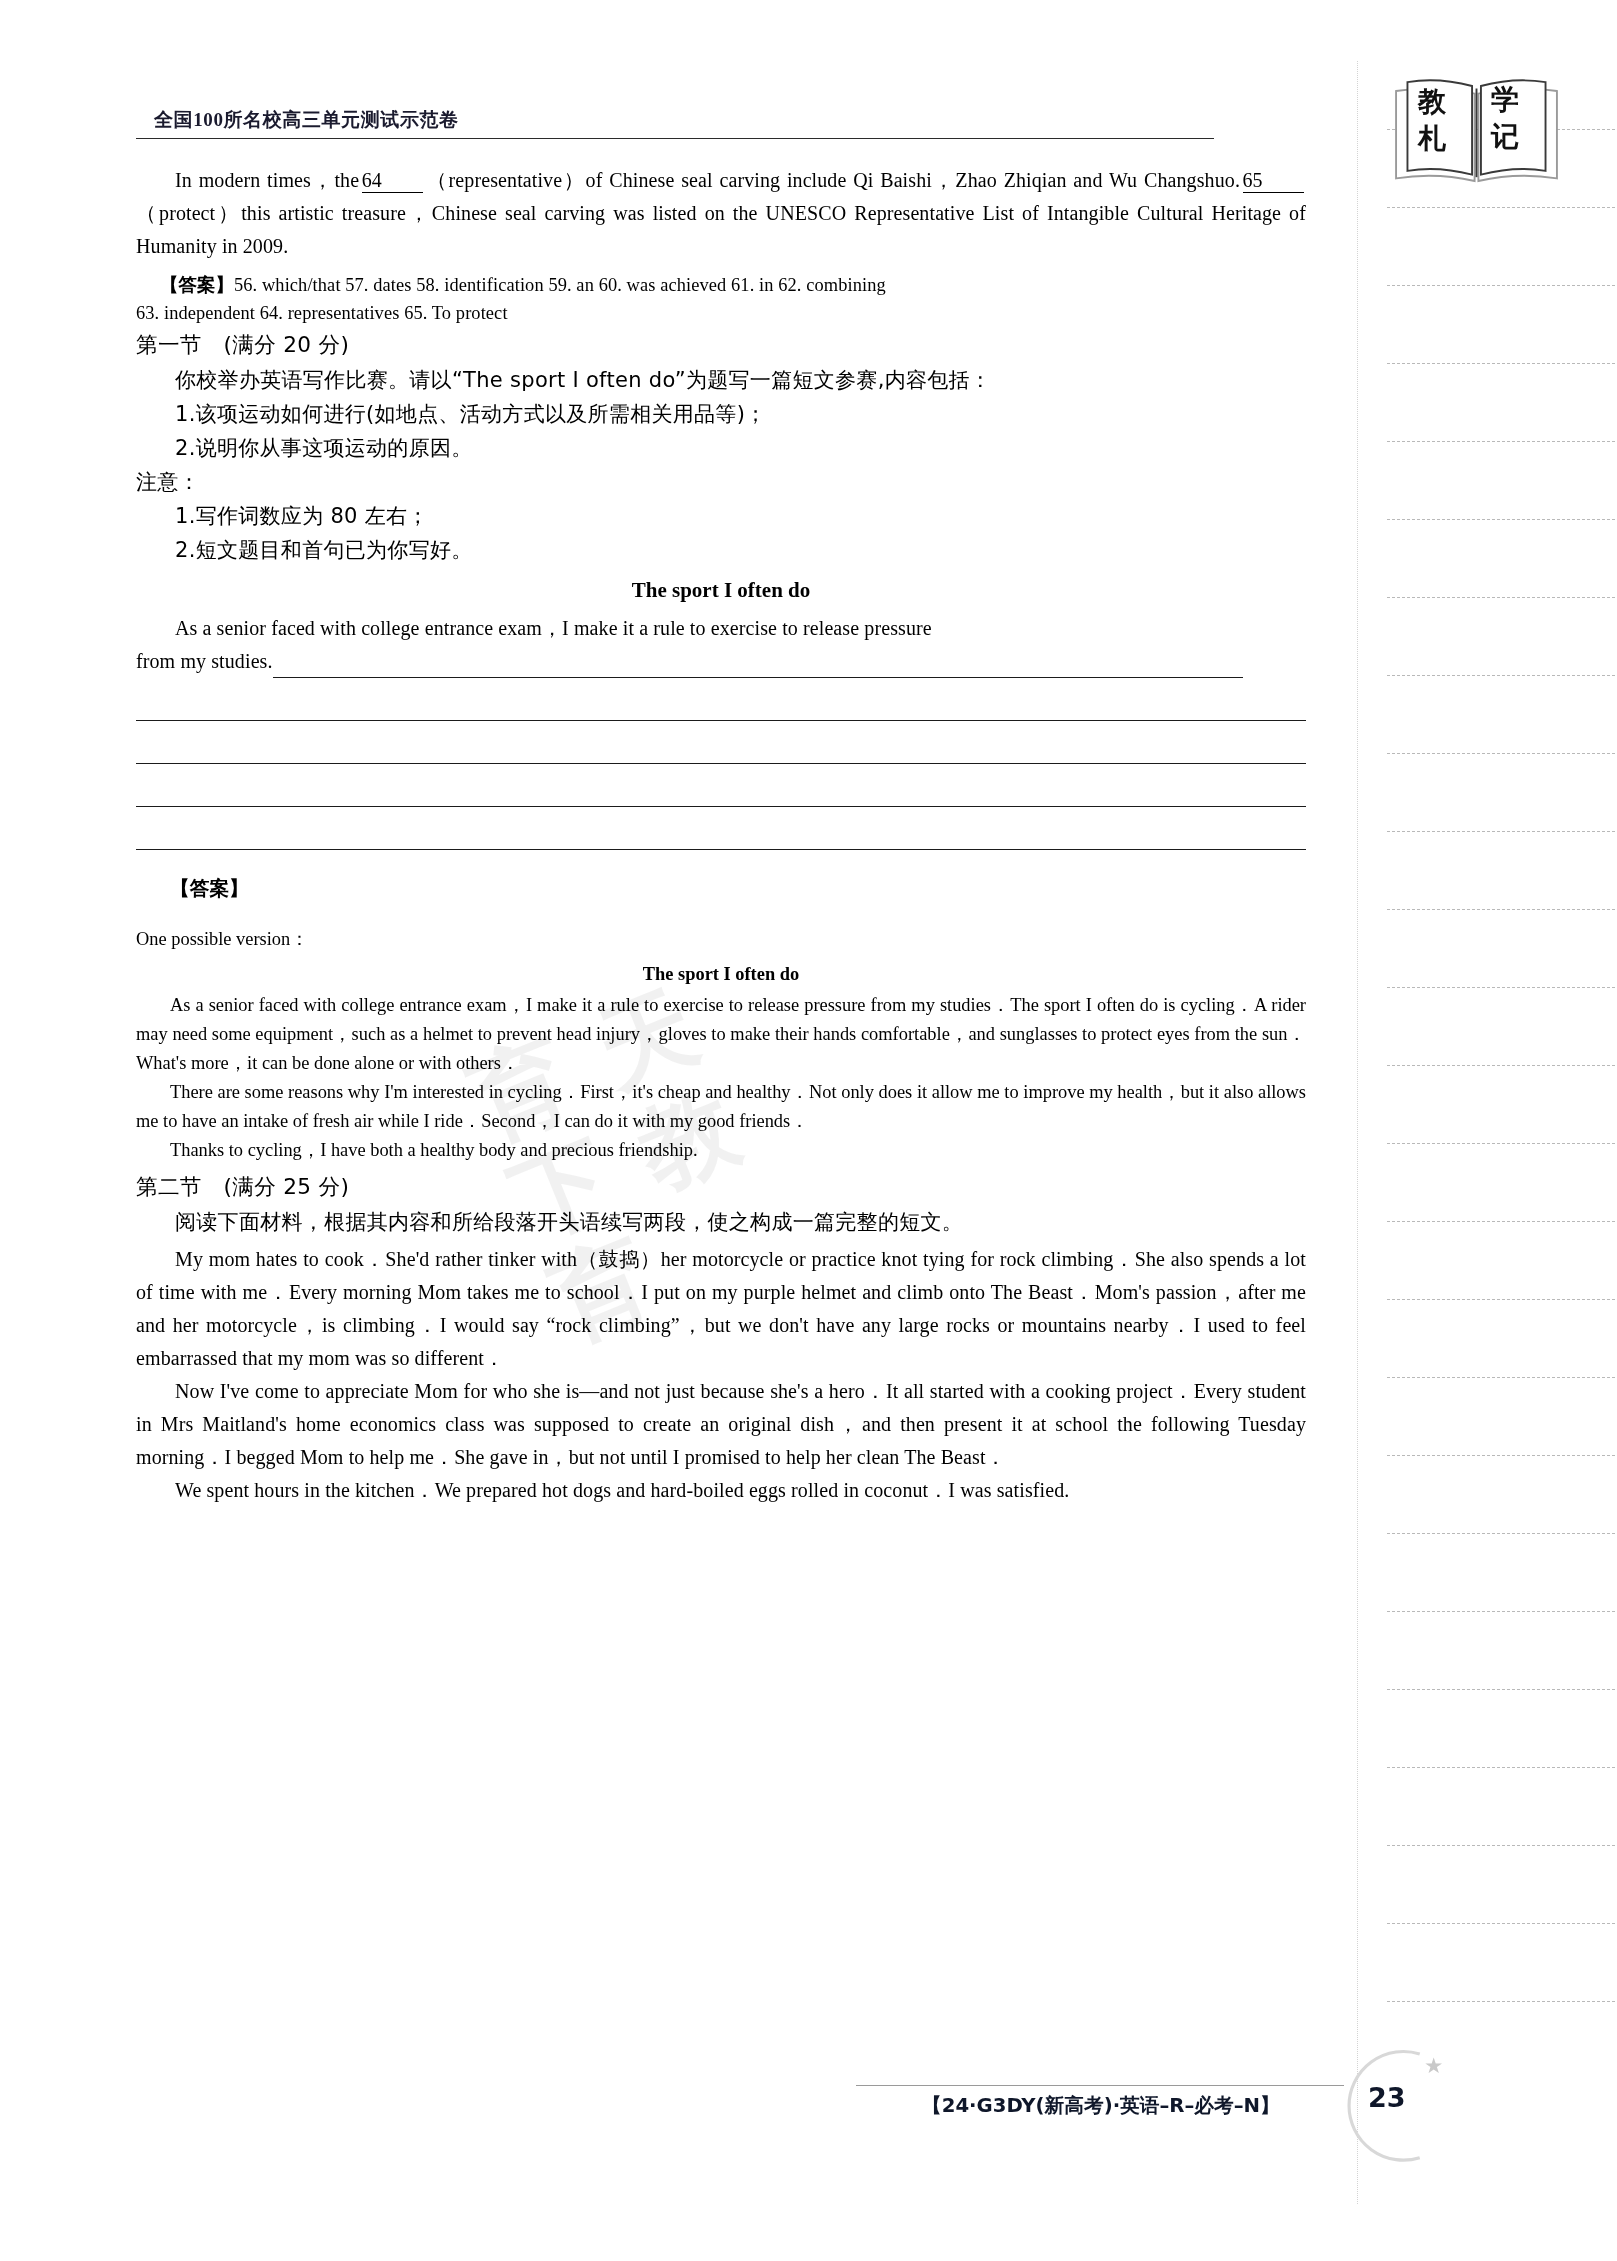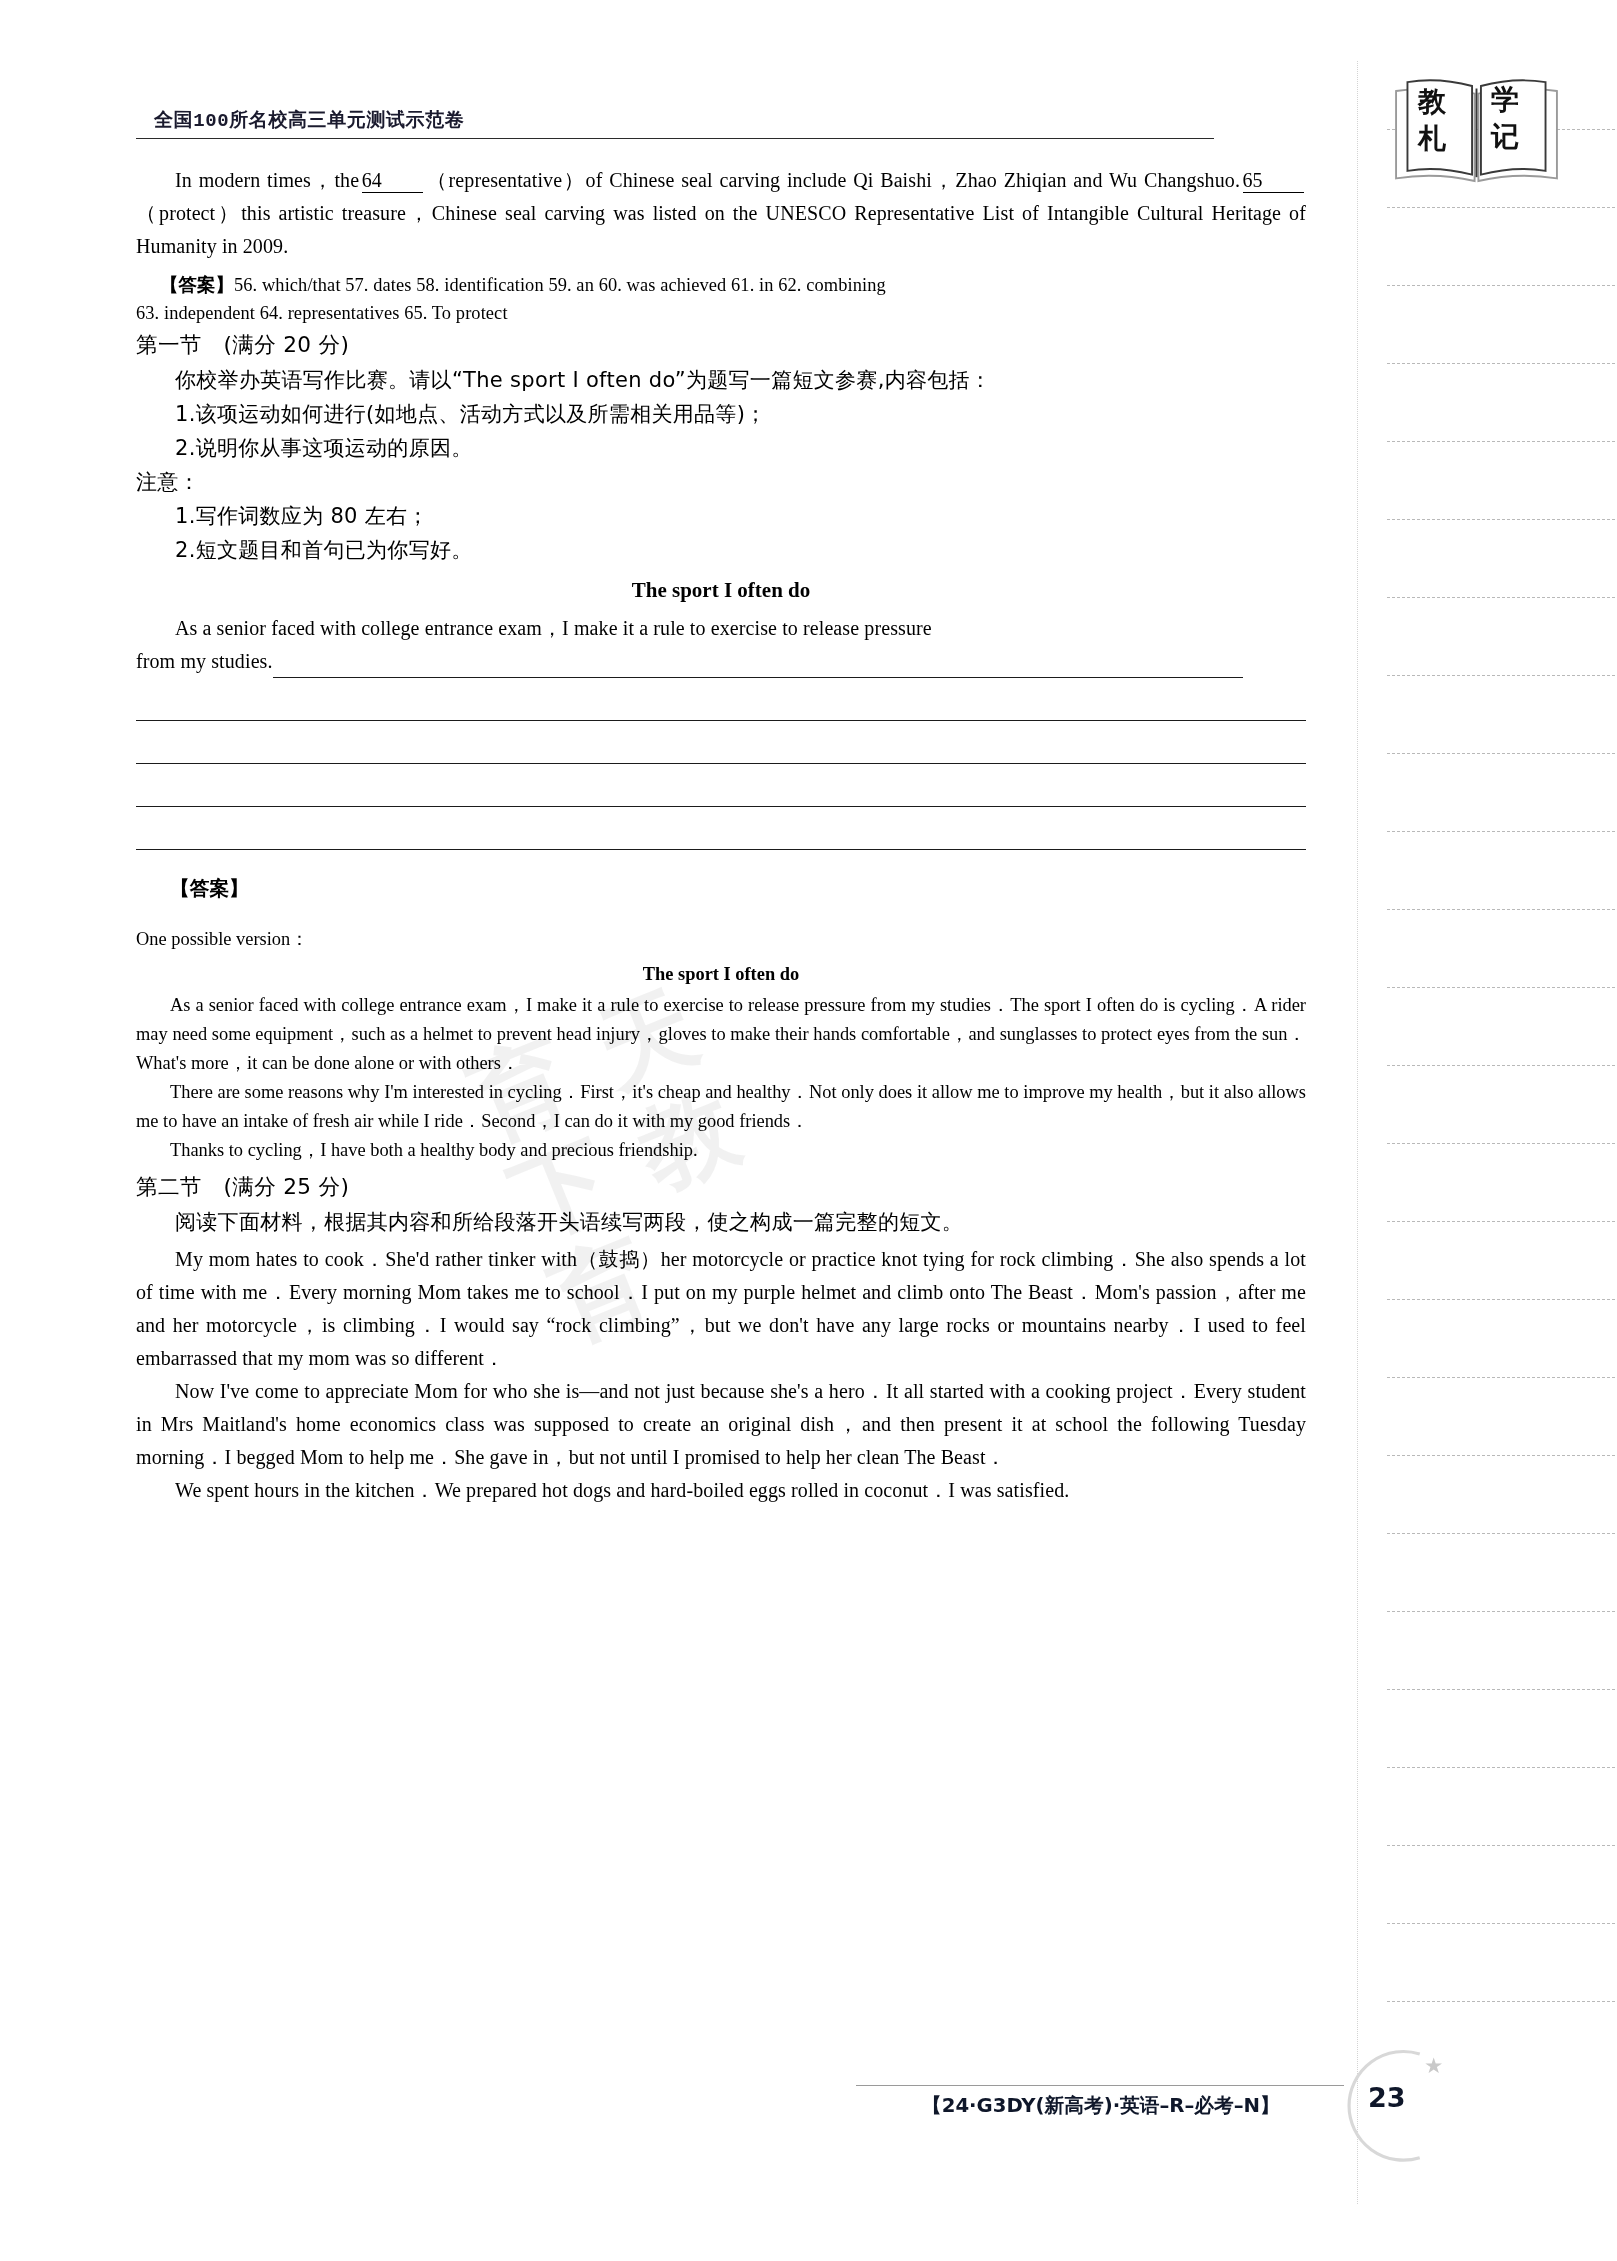--- a/index.html
+++ b/index.html
@@ -45,21 +45,21 @@
     width: 228px;
     height: 0;
     border-top: 1.9px dashed #b9b9b9;
   }
 
   
   #header-title {
     position: absolute;
     left: 154px;
     top: 107px;
-    font-family: Liberation Mono, monospace;
+    font-family: Liberation Serif, serif;
     font-size: 19px;
     font-weight: bold;
     letter-spacing: 0.6px;
     color: #1a1a2e;
     white-space: nowrap;
   }
   #header-rule {
     position: absolute;
     left: 136px;
     top: 138px;

